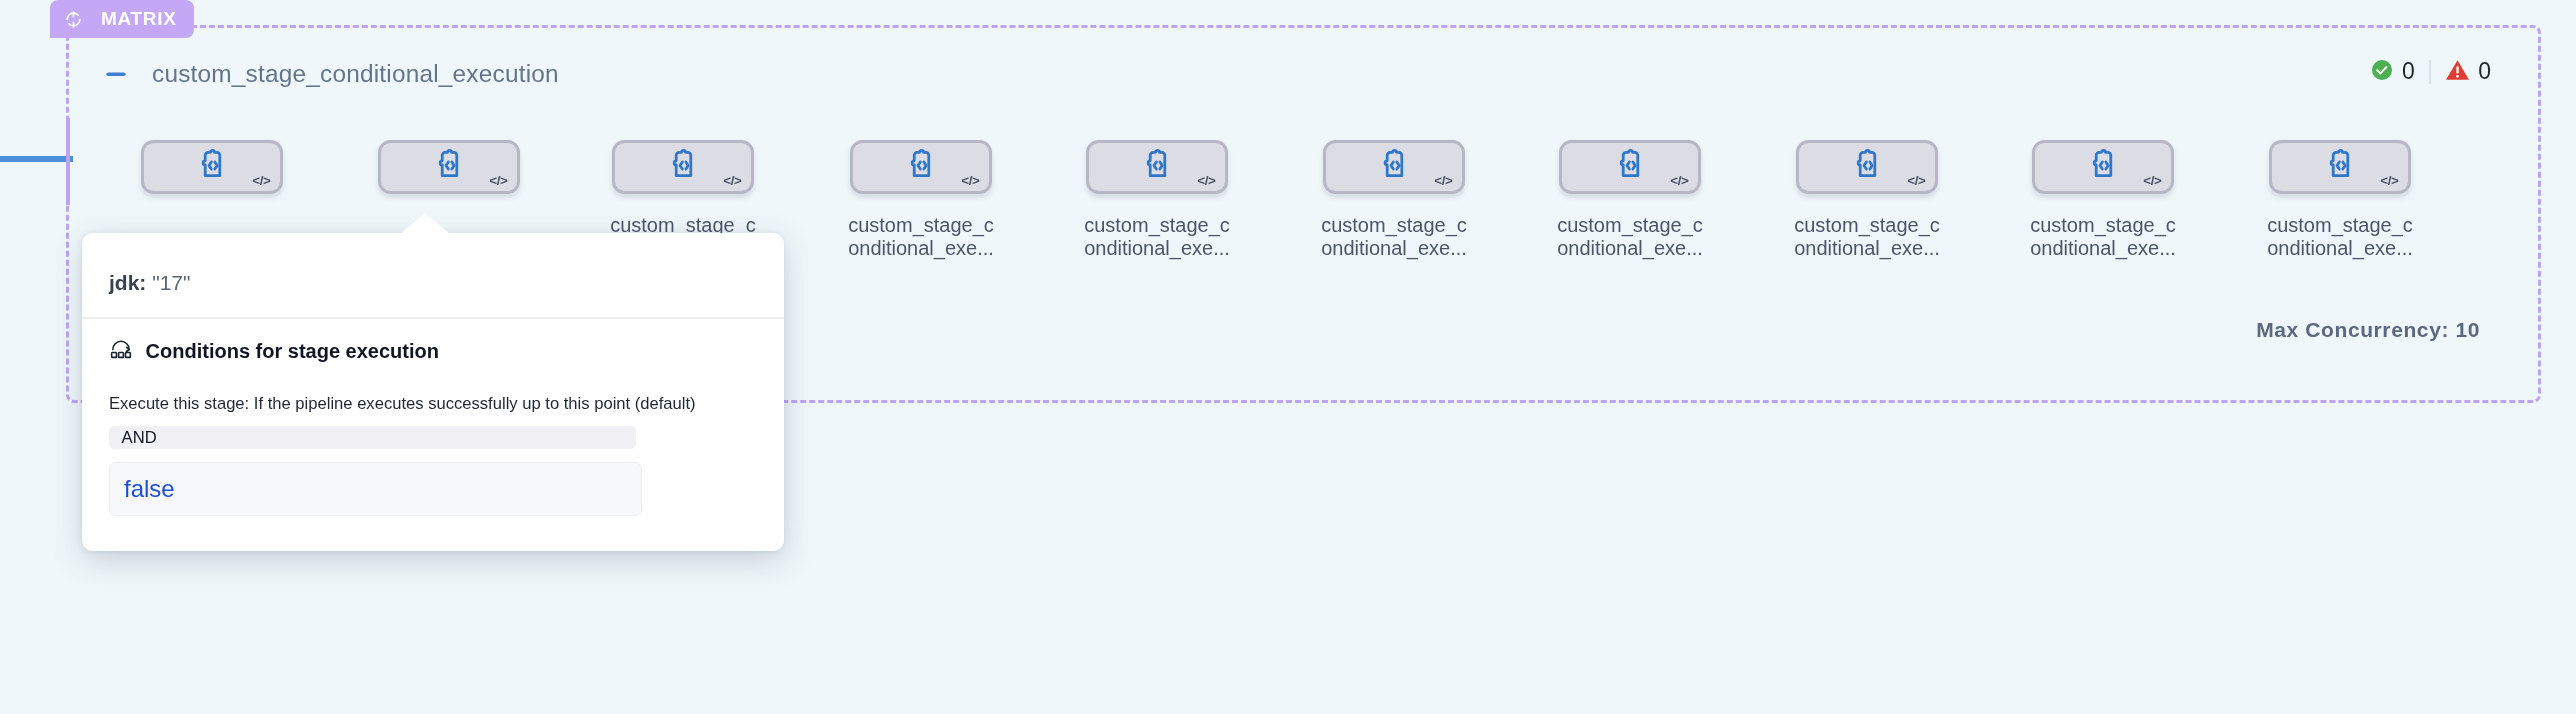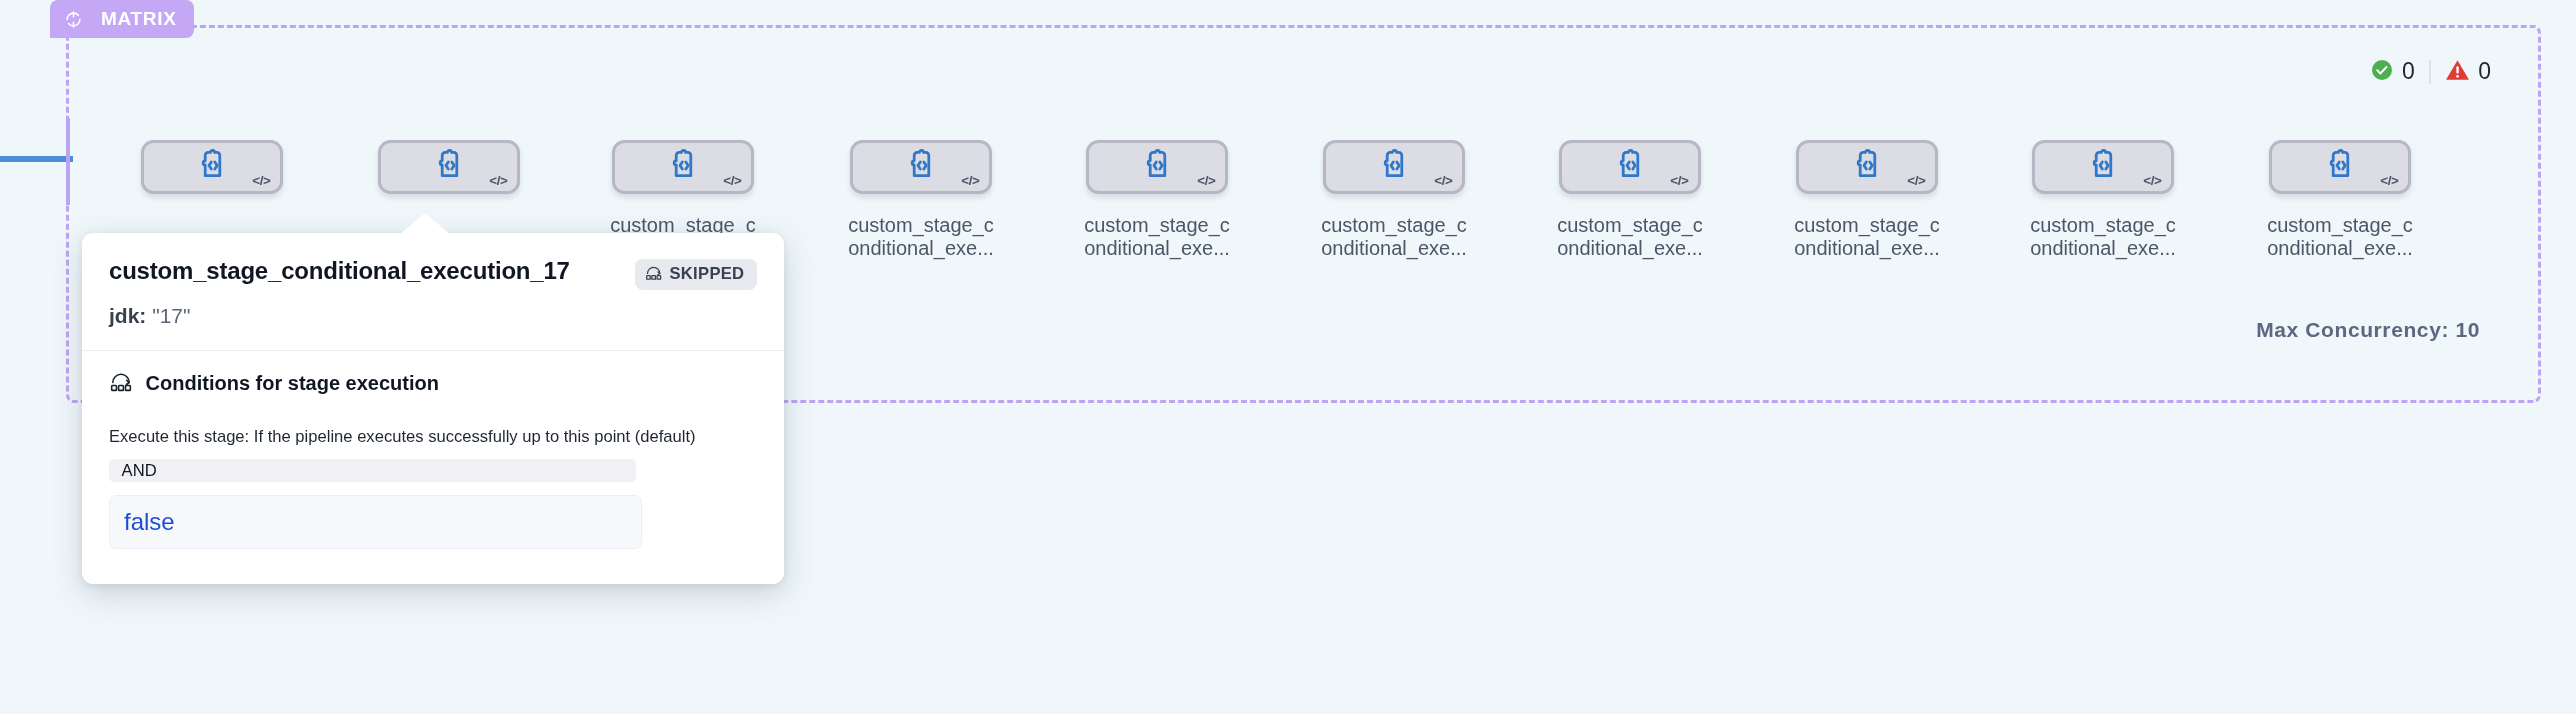--- a/index.html
+++ b/index.html
@@ -186,20 +186,28 @@
       <svg width="19" height="19" viewBox="0 0 24 24" fill="none" stroke="#ffffff" stroke-width="2" stroke-linecap="round" stroke-linejoin="round">
         <path d="M4 12a8 8 0 0 1 8-8 8 8 0 0 1 6 2.7"></path>
         <path d="M20 12a8 8 0 0 1-8 8 8 8 0 0 1-6-2.7"></path>
         <path d="M12 2.5v6"></path>
         <path d="M12 15.5v6"></path>
       </svg>
     </span>
     <span class="label">MATRIX</span>
   </div>
 
+  <div class="group-header">
+    <span class="collapse-icon">
+      <svg width="24" height="24" viewBox="0 0 30 30">
+        <rect x="3" y="13" width="24" height="4.5" rx="2.2" fill="#3e7fd0"></rect>
+      </svg>
+    </span>
+    <span class="group-title">custom_stage_conditional_execution</span>
+  </div>
 
   <div class="status-counters">
     <div class="status-item">
       <span>
         <svg width="24" height="24" viewBox="0 0 24 24">
           <circle cx="12" cy="12" r="10" fill="#4caf50"></circle>
           <path d="M7.3 12.3l3.1 3.1 6-6.3" fill="none" stroke="#ffffff" stroke-width="2.1" stroke-linecap="round" stroke-linejoin="round"></path>
         </svg>
       </span>
       <span class="count">0</span>
@@ -319,35 +327,20 @@
         <div class="node-label">custom_stage_conditional_exe...</div>
       </div>
     </div>
 
   <div class="max-concurrency">Max Concurrency: 10</div>
 
   <div class="popover">
     <div class="popover-arrow"></div>
 
     <div class="popover-head">
-      <div class="popover-title-row">
-        <div class="popover-title">custom_stage_conditional_execution_17</div>
-        <div class="skipped-badge">
-          <span>
-            <svg width="17.3" height="16" viewBox="0 0 22 20" fill="none" stroke="#39404f" stroke-width="1.6" stroke-linecap="round" stroke-linejoin="round">
-              <path d="M3.2 10.6a7.8 7.8 0 0 1 15.6 0"></path>
-              <path d="M18.8 10.6l-2.4-2.1M18.8 10.6l-2.6 1.9"></path>
-              <rect x="2.1" y="13.3" width="4.6" height="4.6" rx="0.7"></rect>
-              <rect x="8.7" y="13.3" width="4.6" height="4.6" rx="0.7"></rect>
-              <rect x="15.3" y="13.3" width="4.6" height="4.6" rx="0.7"></rect>
-            </svg>
-          </span>
-          <span class="txt">SKIPPED</span>
-        </div>
-      </div>
       <div class="popover-sub">
         <b>jdk:</b>
         <span>"17"</span>
       </div>
     </div>
 
     <div class="popover-divider"></div>
 
     <div class="conditions">
       <div class="cond-head">

